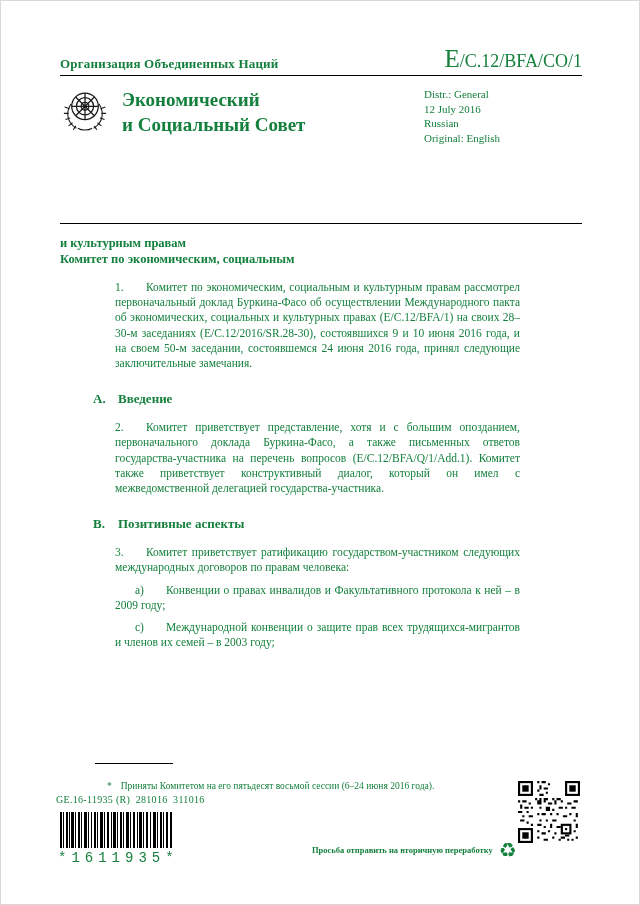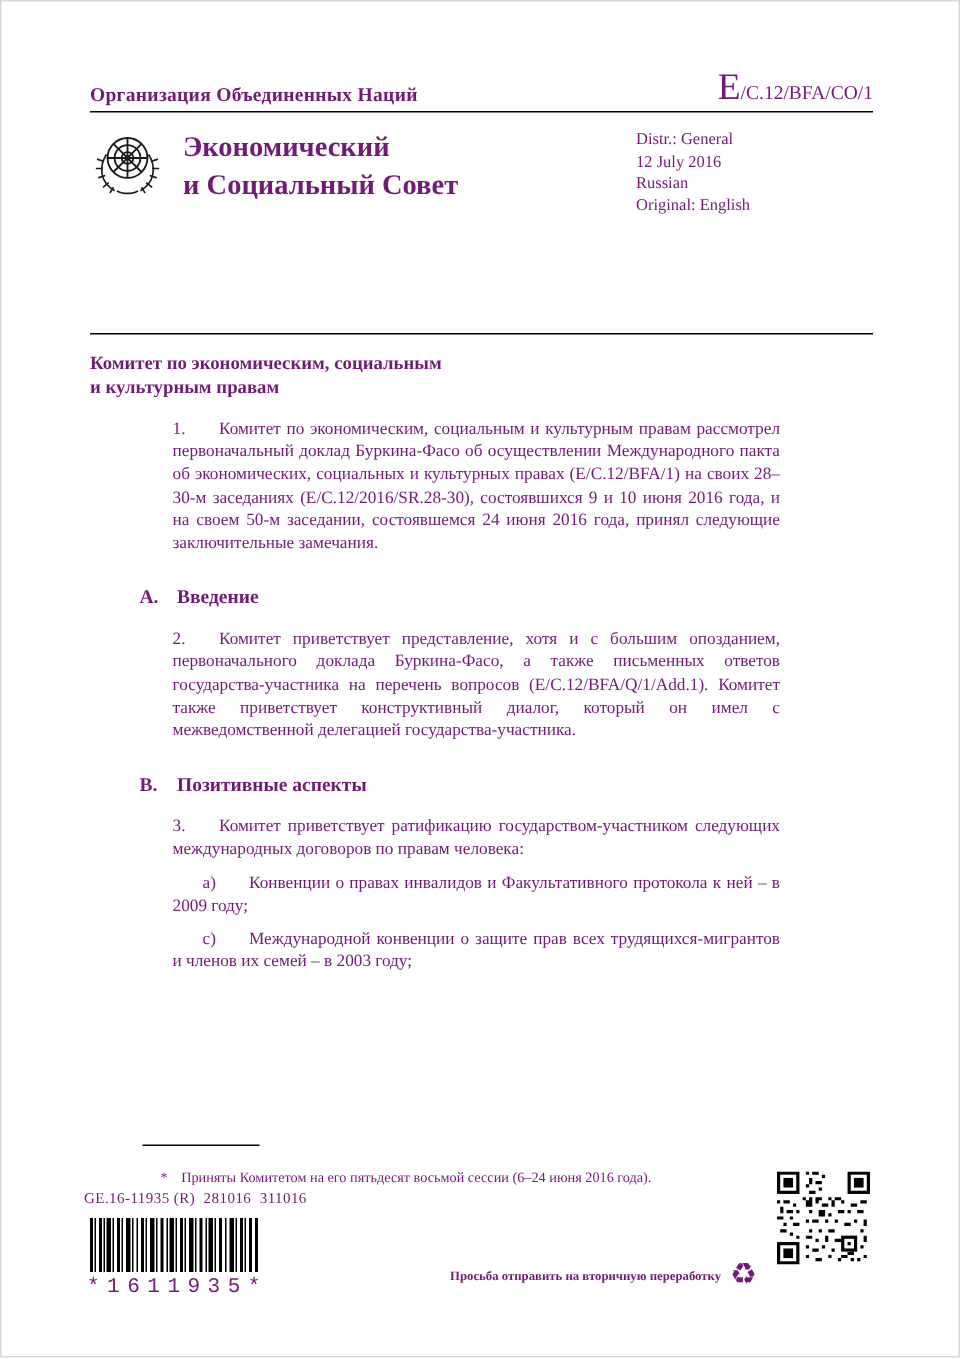--- a/index.html
+++ b/index.html
@@ -3,32 +3,32 @@
 <meta charset="utf-8">
 <style>
   html, body { margin:0; padding:0; background:#ededed; }
   .page {
     position:relative;
     width:640px; height:905px;
     margin:0 auto;
     background:#ffffff;
     overflow:hidden;
     font-family:"Liberation Serif","DejaVu Serif",serif;
-    color:#701a75;
+    color:#15803d;
     box-shadow: inset 0 0 0 1px #d8d8d8;
   }
   .inner { padding:46px 58px 0 60px; }
 
   
   .top-row { display:flex; justify-content:space-between; align-items:flex-end;
              border-bottom:1px solid #000; padding-bottom:3px; }
   .org-name { font-size:13px; font-weight:bold; letter-spacing:0.2px; }
   .doc-symbol { display:flex; align-items:baseline; }
   .doc-symbol .big-e { font-size:25px; line-height:1; }
-  .doc-symbol .sym-rest { font-size:13px; }
+  .doc-symbol .sym-rest { font-size:18px; }
 
   
   .masthead { display:flex; margin-top:9px; }
   .emblem { width:50px; height:52px; flex:0 0 auto; }
   .council { margin-left:12px; font-weight:bold; font-size:19px; line-height:25px; padding-top:2px; }
   .distr { margin-left:auto; width:158px; font-size:11px; line-height:14.5px; padding-top:2px; }
 
   .mid-rule { border-bottom:1.5px solid #000; margin-top:78px; }
 
   .committee { font-weight:bold; font-size:12.5px; line-height:16px; margin-top:11px; }
@@ -47,21 +47,21 @@
   .ilabel { display:inline-block; min-width:31px; text-indent:0; }
 
   
   .fn-sep { position:absolute; left:95px; top:763px; width:78px; border-top:1px solid #000; }
   .footnote { position:absolute; left:60px; top:771px; width:460px; font-size:9.5px; padding-left:47px; }
   .fn-marker { margin-right:9px; }
   .ge { position:absolute; left:56px; top:794px; font-size:10px; letter-spacing:0.3px; }
   .barcode { position:absolute; left:60px; top:812px; width:112px; height:36px; }
   .barcode-text { position:absolute; left:58px; top:850px; width:120px; text-align:center;
                   font-size:14px; letter-spacing:5px; font-family:"Liberation Mono","DejaVu Sans Mono",monospace; }
-  .recycle { position:absolute; left:300px; top:840px; font-size:8.5px; font-weight:bold;
+  .recycle { position:absolute; left:312px; top:840px; font-size:8.5px; font-weight:bold;
              display:flex; align-items:center; }
   .recycle-glyph { font-size:20px; margin-left:6px; font-weight:normal; line-height:1; }
   .qr { position:absolute; left:518px; top:781px; width:62px; height:62px; }
 </style>
 </head>
 <body>
 
 <div class="page">
   <div class="inner">
 
@@ -99,22 +99,22 @@
         <div>Distr.: General</div>
         <div>12 July 2016</div>
         <div>Russian</div>
         <div>Original: English</div>
       </span>
     </div>
 
     <div class="mid-rule"></div>
 
     <div class="committee">
+      <div>и культурным правам</div>
       <div>Комитет по экономическим, социальным</div>
-      <div>и культурным правам</div>
     </div>
 
 
     <p class="para"><span class="pnum">1.</span><span>Комитет по экономическим, социальным и культурным правам рассмотрел первоначальный доклад Буркина-Фасо об осуществлении Международного пакта об экономических, социальных и культурных правах (E/C.12/BFA/1) на своих 28–30-м заседаниях (E/C.12/2016/SR.28-30), состоявшихся 9 и 10 июня 2016 года, и на своем 50-м заседании, состоявшемся 24 июня 2016 года, принял следующие заключительные замечания.</span></p>
 
     <h2 class="section-h"><span class="slet">A.</span><span>Введение</span></h2>
 
     <p class="para"><span class="pnum">2.</span><span>Комитет приветствует представление, хотя и с большим опозданием, первоначального доклада Буркина-Фасо, а также письменных ответов государства-участника на перечень вопросов (E/C.12/BFA/Q/1/Add.1). Комитет также приветствует конструктивный диалог, который он имел с межведомственной делегацией государства-участника.</span></p>
 
     <h2 class="section-h"><span class="slet">B.</span><span>Позитивные аспекты</span></h2>

